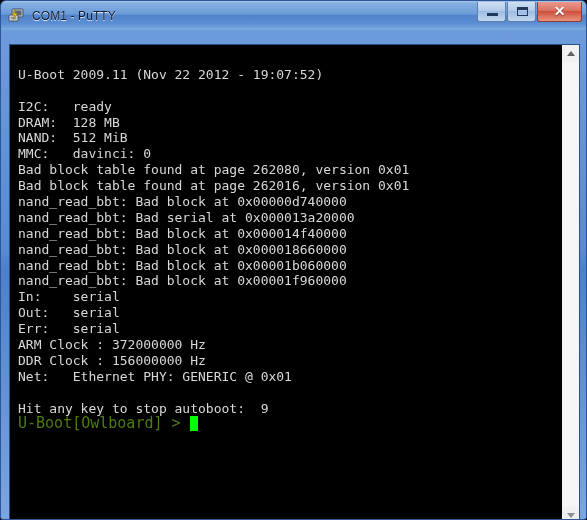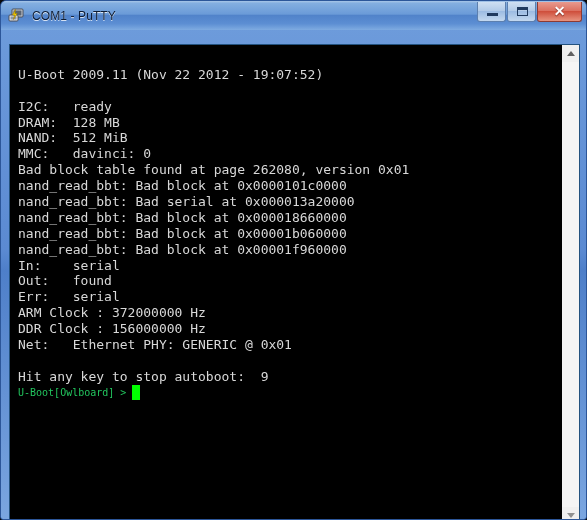--- a/index.html
+++ b/index.html
@@ -142,23 +142,23 @@
     color: #d8d8d8;
     white-space: pre;
     letter-spacing: 0px;
     height: 15.9px;
   }
   .term-line.blank {
     color: transparent;
   }
   #prompt-line {
     font-family: "DejaVu Sans Mono", "Liberation Mono", monospace;
-    font-size: 10px;
+    font-size: 15px;
     line-height: 15.9px;
-    color: #22c55e;
+    color: #4d7c0f;
     white-space: pre;
     display: flex;
     align-items: flex-start;
   }
   #cursor-block {
     display: inline-block;
     width: 8px;
     height: 15px;
     background: #00ff00;
     flex: 0 0 auto;
@@ -238,27 +238,29 @@
 
       <div id="term-lines">
           <div class="term-line blank"> </div>
           <div class="term-line">U-Boot 2009.11 (Nov 22 2012 - 19:07:52)</div>
           <div class="term-line blank"> </div>
           <div class="term-line">I2C:   ready</div>
           <div class="term-line">DRAM:  128 MB</div>
           <div class="term-line">NAND:  512 MiB</div>
           <div class="term-line">MMC:   davinci: 0</div>
           <div class="term-line">Bad block table found at page 262080, version 0x01</div>
-          <div class="term-line">nand_read_bbt: Bad block at 0x0000101c0000</div>
+          <div class="term-line">Bad block table found at page 262016, version 0x01</div>
+          <div class="term-line">nand_read_bbt: Bad block at 0x00000d740000</div>
           <div class="term-line">nand_read_bbt: Bad serial at 0x000013a20000</div>
+          <div class="term-line">nand_read_bbt: Bad block at 0x000014f40000</div>
           <div class="term-line">nand_read_bbt: Bad block at 0x000018660000</div>
           <div class="term-line">nand_read_bbt: Bad block at 0x00001b060000</div>
           <div class="term-line">nand_read_bbt: Bad block at 0x00001f960000</div>
           <div class="term-line">In:    serial</div>
-          <div class="term-line">Out:   found</div>
+          <div class="term-line">Out:   serial</div>
           <div class="term-line">Err:   serial</div>
           <div class="term-line">ARM Clock : 372000000 Hz</div>
           <div class="term-line">DDR Clock : 156000000 Hz</div>
           <div class="term-line">Net:   Ethernet PHY: GENERIC @ 0x01</div>
           <div class="term-line blank"> </div>
           <div class="term-line">Hit any key to stop autoboot:  9</div>
         </div>
       <div id="prompt-line">
         <span>U-Boot[Owlboard] &gt; </span>
         <span id="cursor-block"></span>

